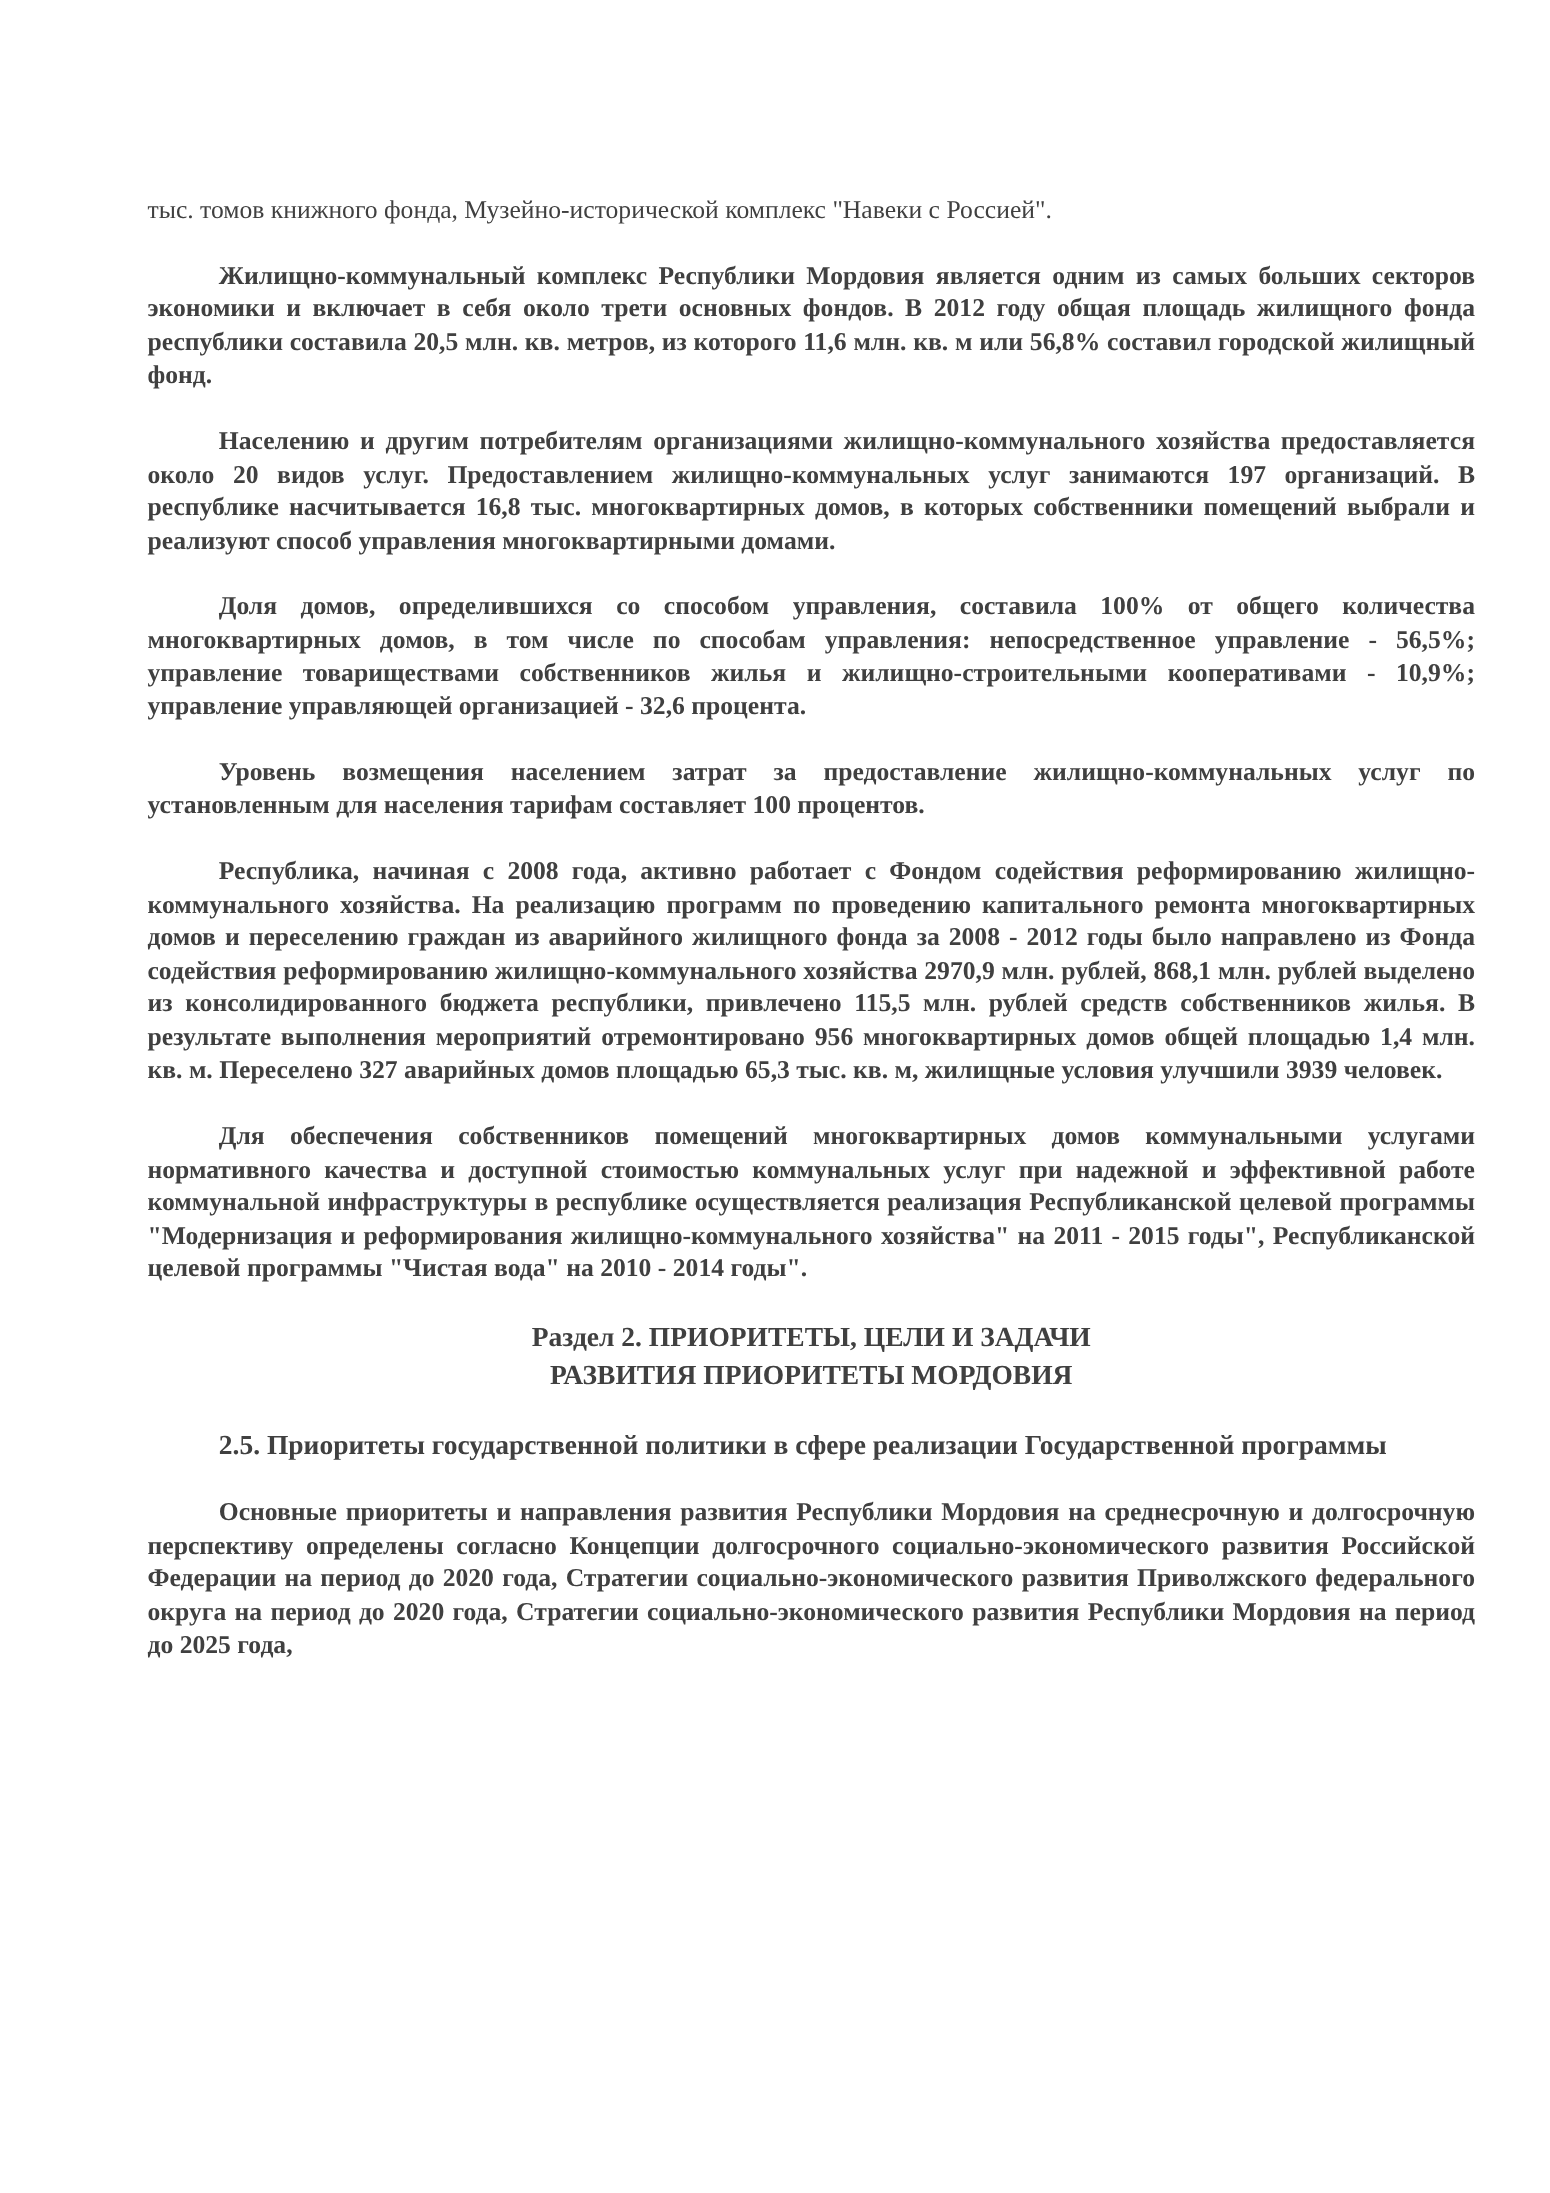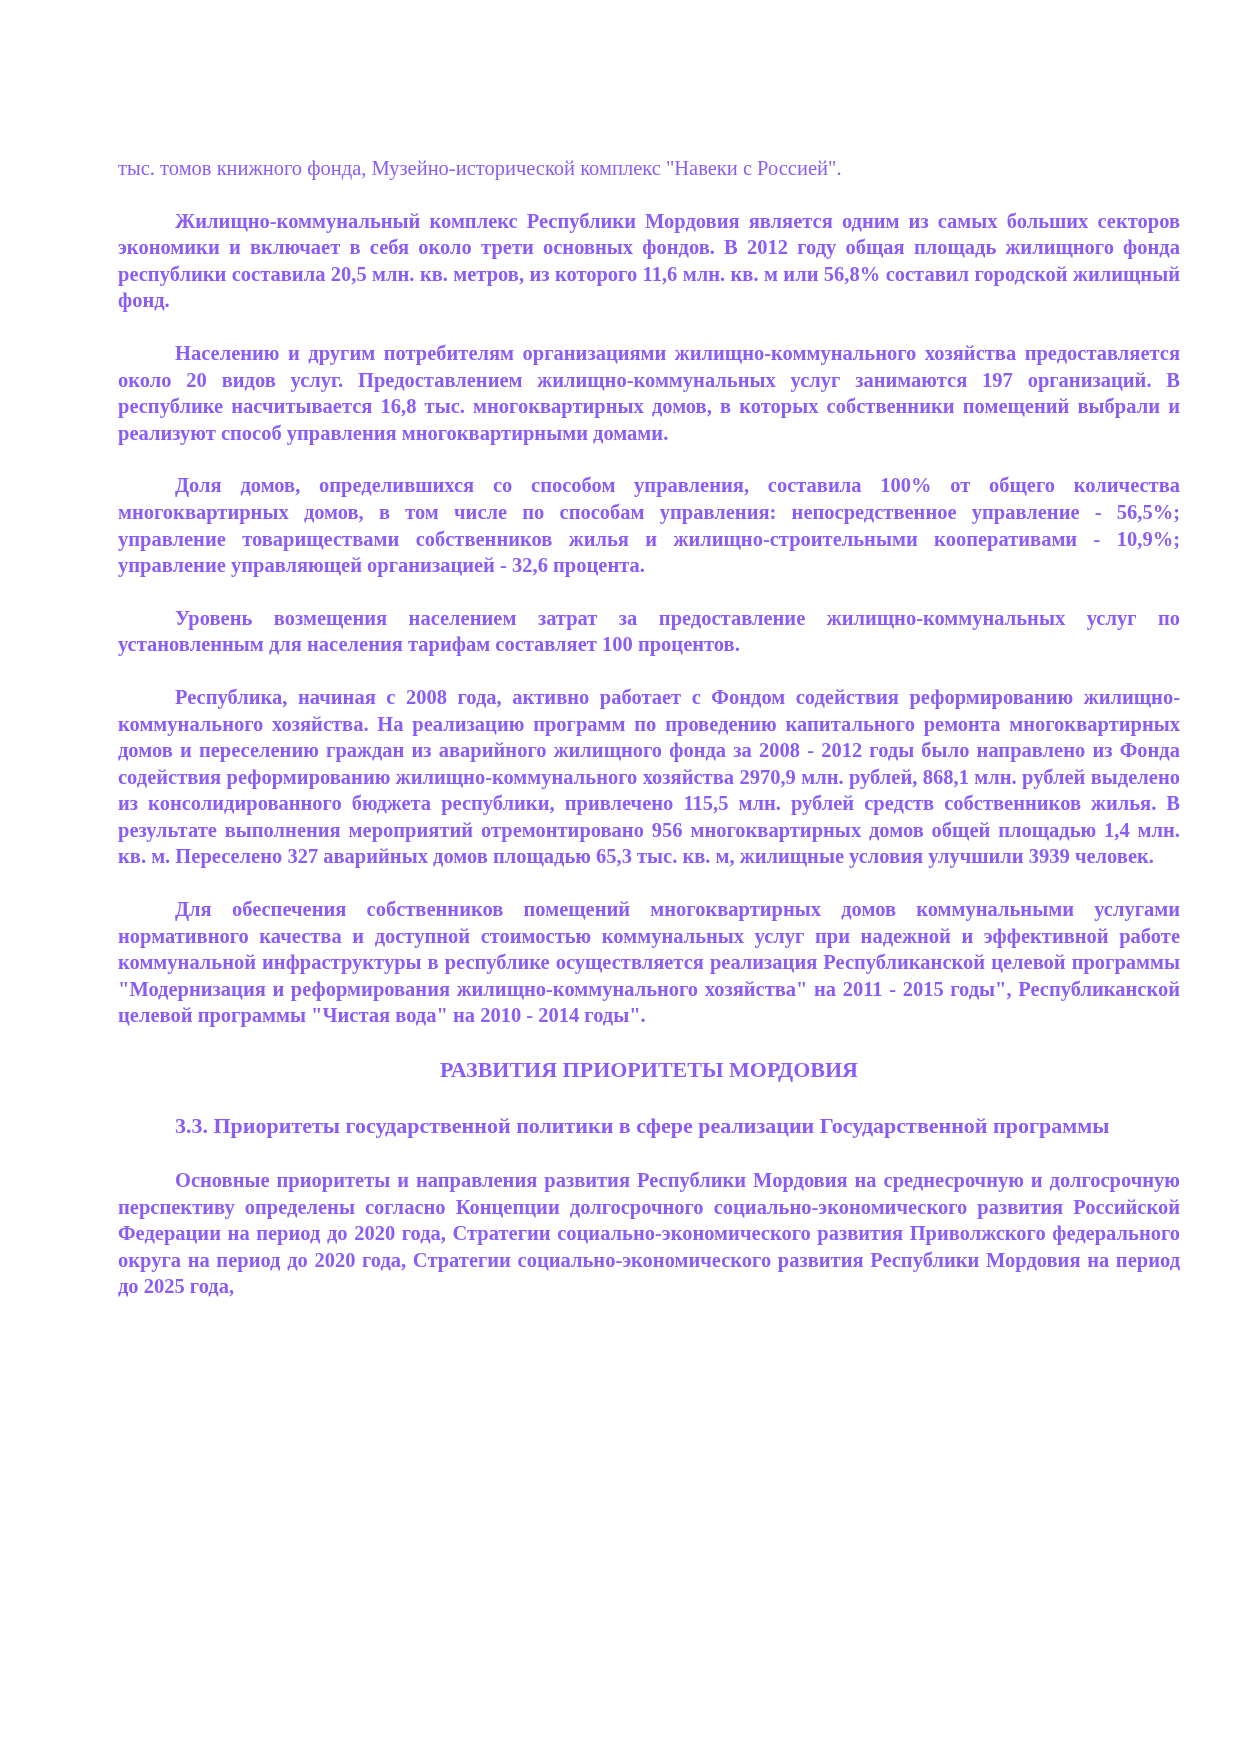--- a/index.html
+++ b/index.html
@@ -5,21 +5,21 @@
   html, body { margin: 0; padding: 0; background: #ffffff; }
   body { width: 1240px; height: 1754px; position: relative; overflow: hidden; }
   .page {
     position: absolute;
     left: 118px;
     top: 155px;
     width: 1062px;
     font-family: "Liberation Serif", "DejaVu Serif", serif;
     font-size: 20.5px;
     line-height: 26.6px;
-    color: #8b5cf6;
+    color: #404040;
   }
   p { margin: 0 0 26px 0; text-align: justify; }
   p.indent { text-indent: 57px; font-weight: bold; }
   p.first { text-indent: 0; }
   .section-title {
     font-weight: bold;
     text-align: center;
     font-size: 22px;
     line-height: 30px;
     margin: 16px 0 26px 0;
@@ -40,19 +40,20 @@
 <div class="page">
   <p class="first">тыс. томов книжного фонда, Музейно-исторической комплекс "Навеки с Россией".</p>
   <p class="indent">Жилищно-коммунальный комплекс Республики Мордовия является одним из самых больших секторов экономики и включает в себя около трети основных фондов. В 2012 году общая площадь жилищного фонда республики составила 20,5 млн. кв. метров, из которого 11,6 млн. кв. м или 56,8% составил городской жилищный фонд.</p>
   <p class="indent">Населению и другим потребителям организациями жилищно-коммунального хозяйства предоставляется около 20 видов услуг. Предоставлением жилищно-коммунальных услуг занимаются 197 организаций. В республике насчитывается 16,8 тыс. многоквартирных домов, в которых собственники помещений выбрали и реализуют способ управления многоквартирными домами.</p>
   <p class="indent">Доля домов, определившихся со способом управления, составила 100% от общего количества многоквартирных домов, в том числе по способам управления: непосредственное управление - 56,5%; управление товариществами собственников жилья и жилищно-строительными кооперативами - 10,9%; управление управляющей организацией - 32,6 процента.</p>
   <p class="indent">Уровень возмещения населением затрат за предоставление жилищно-коммунальных услуг по установленным для населения тарифам составляет 100 процентов.</p>
   <p class="indent">Республика, начиная с 2008 года, активно работает с Фондом содействия реформированию жилищно-коммунального хозяйства. На реализацию программ по проведению капитального ремонта многоквартирных домов и переселению граждан из аварийного жилищного фонда за 2008 - 2012 годы было направлено из Фонда содействия реформированию жилищно-коммунального хозяйства 2970,9 млн. рублей, 868,1 млн. рублей выделено из консолидированного бюджета республики, привлечено 115,5 млн. рублей средств собственников жилья. В результате выполнения мероприятий отремонтировано 956 многоквартирных домов общей площадью 1,4 млн. кв. м. Переселено 327 аварийных домов площадью 65,3 тыс. кв. м, жилищные условия улучшили 3939 человек.</p>
   <p class="indent">Для обеспечения собственников помещений многоквартирных домов коммунальными услугами нормативного качества и доступной стоимостью коммунальных услуг при надежной и эффективной работе коммунальной инфраструктуры в республике осуществляется реализация Республиканской целевой программы "Модернизация и реформирования жилищно-коммунального хозяйства" на 2011 - 2015 годы", Республиканской целевой программы "Чистая вода" на 2010 - 2014 годы".</p>
 
   <div class="section-title">
+    <div>Раздел 2. ПРИОРИТЕТЫ, ЦЕЛИ И ЗАДАЧИ</div>
     <div>РАЗВИТИЯ ПРИОРИТЕТЫ МОРДОВИЯ</div>
   </div>
 
-  <div class="subsection-title">3.3. Приоритеты государственной политики в сфере реализации Государственной программы</div>
+  <div class="subsection-title">2.5. Приоритеты государственной политики в сфере реализации Государственной программы</div>
 
   <p class="indent">Основные приоритеты и направления развития Республики Мордовия на среднесрочную и долгосрочную перспективу определены согласно Концепции долгосрочного социально-экономического развития Российской Федерации на период до 2020 года, Стратегии социально-экономического развития Приволжского федерального округа на период до 2020 года, Стратегии социально-экономического развития Республики Мордовия на период до 2025 года,</p>
 </div>
 
 </body></html>

